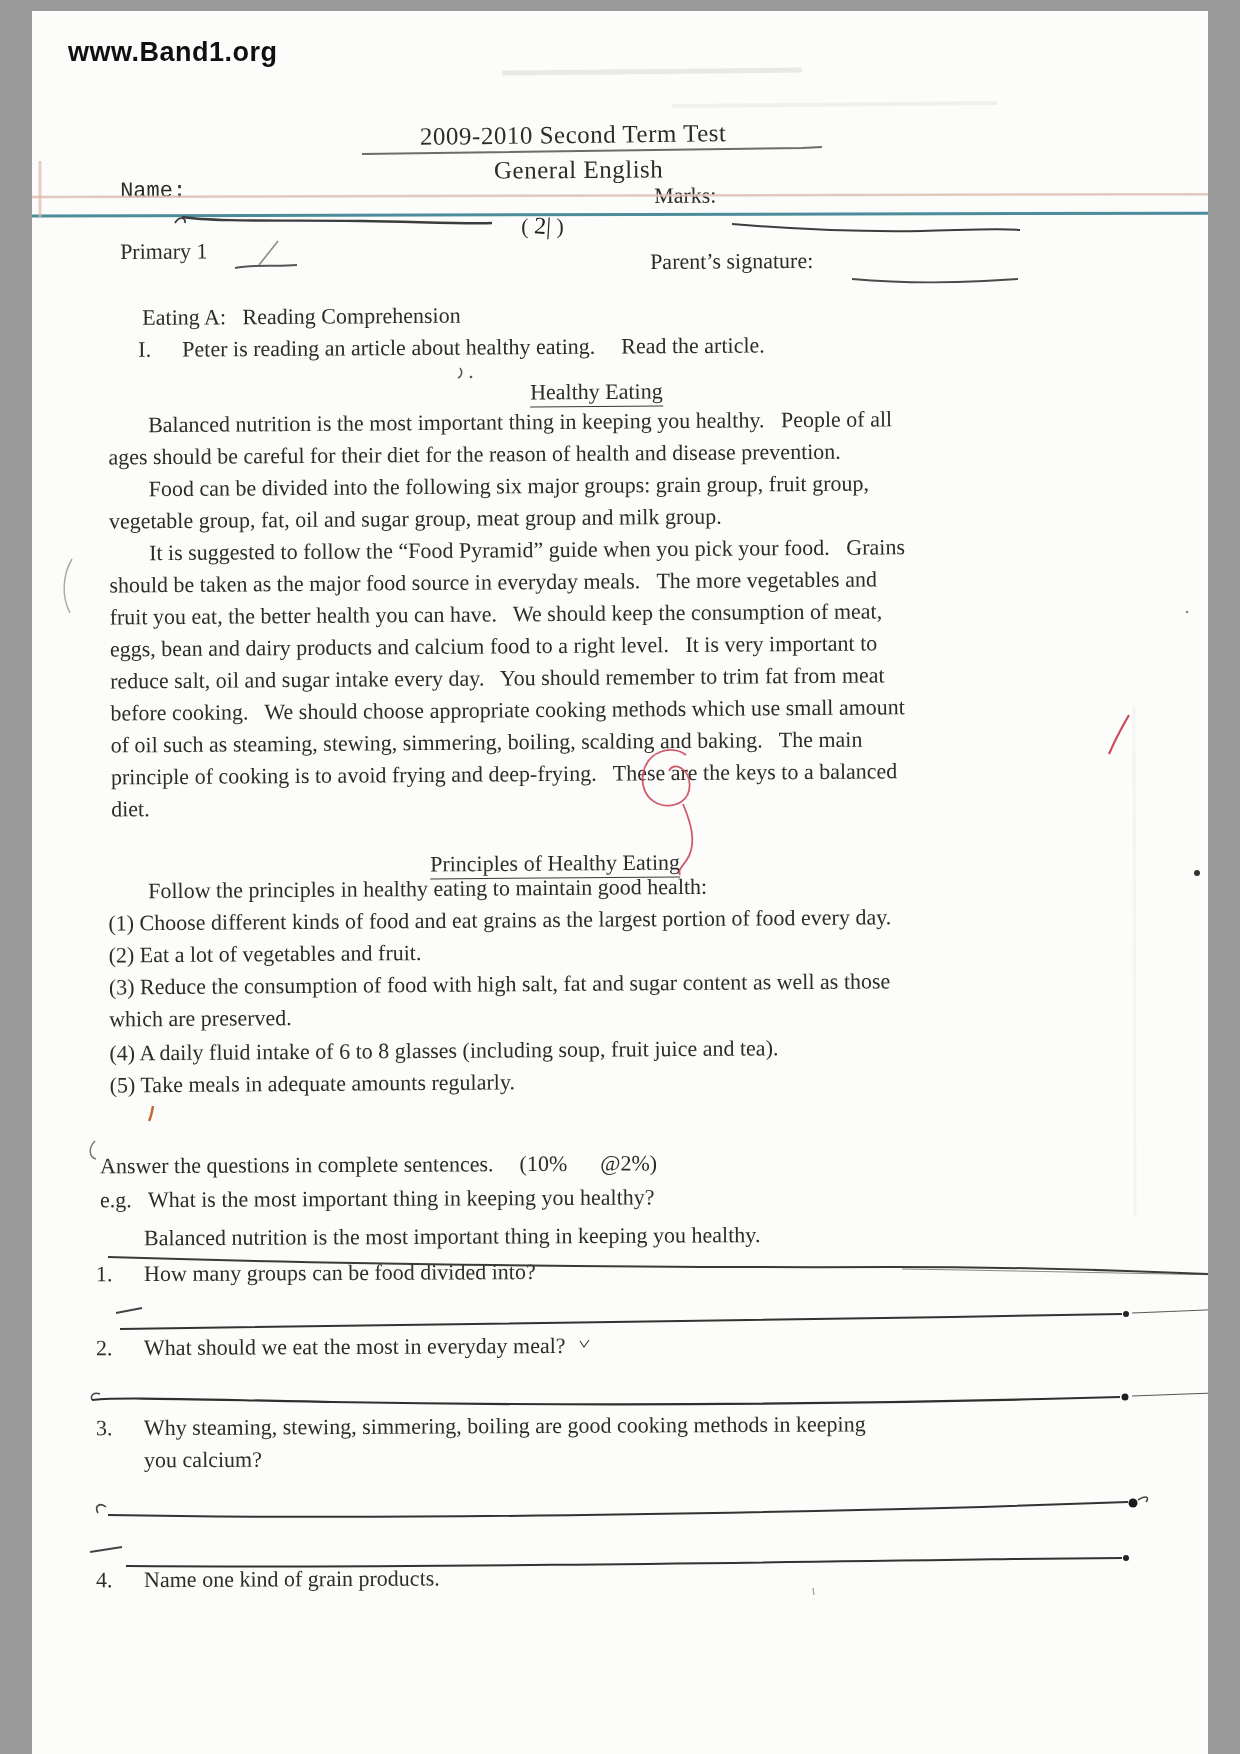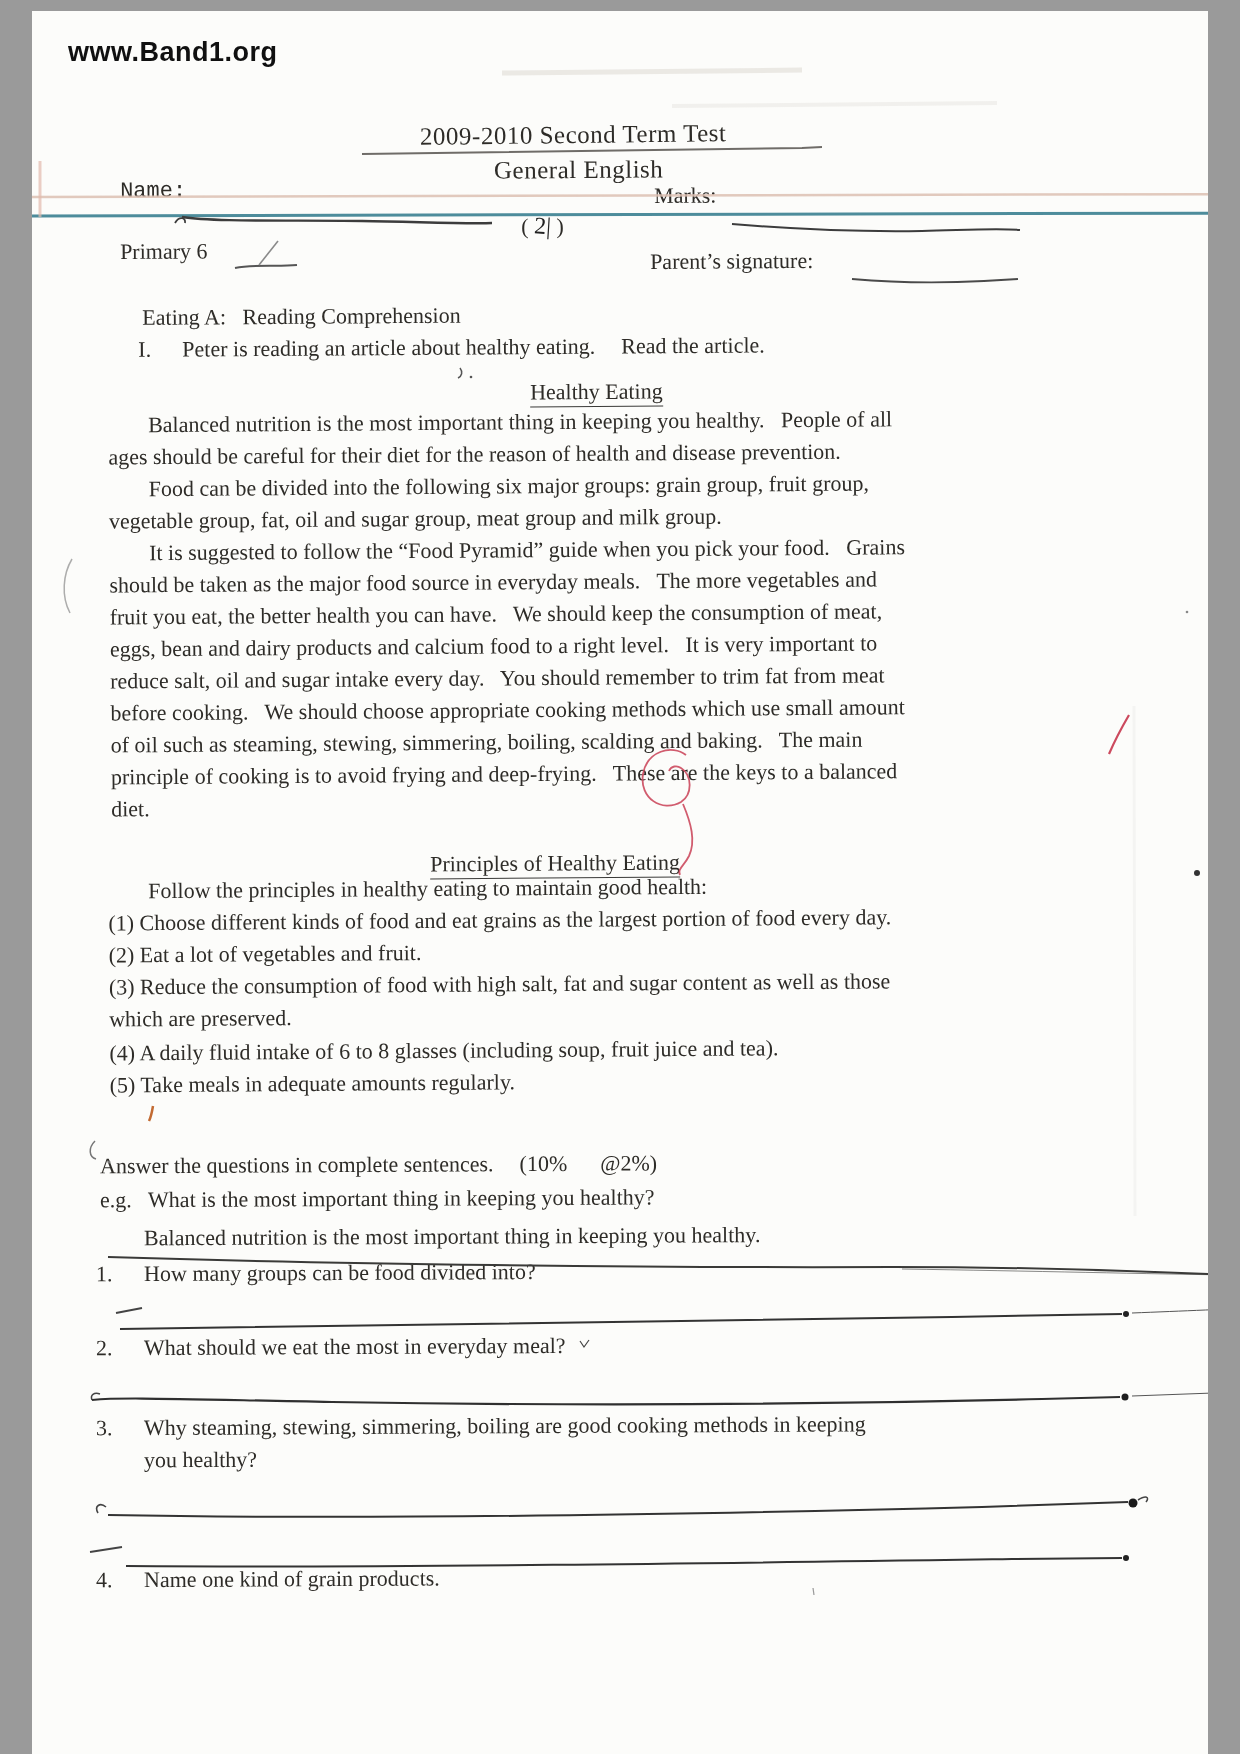--- a/index.html
+++ b/index.html
@@ -30,21 +30,21 @@
 
   <div class="abs title" style="left:388px;top:110px;transform:rotate(-0.7deg);">2009-2010 Second Term Test</div>
   <div class="abs title" style="left:462px;top:145px;transform:rotate(-0.4deg);">General English</div>
 
   <div class="abs hdr tilt-hdr" style="left:88px;top:168px;font-family:Liberation Mono, monospace;">Name:</div>
   <div class="abs classnum tilt-hdr" style="left:467px;top:176px;">
     <span>(</span><span> </span><span class="hand">2|</span><span> </span><span>)</span>
   </div>
   <div class="abs hdr tilt-hdr" style="left:622px;top:172px;text-align:center;">Marks:</div>
 
-  <div class="abs hdr tilt-hdr" style="left:88px;top:228px;">Primary 6</div>
+  <div class="abs hdr tilt-hdr" style="left:88px;top:228px;">Primary 1</div>
   <div class="abs hdr tilt-hdr" style="left:618px;top:238px;">Parent’s signature:</div>
 
   <div class="abs hdr tilt-hdr" style="left:88px;top:268px;">
     <span>Eating A:</span><span>   </span><span>Reading Comprehension</span>
   </div>
 
   <div class="abs hdr tilt-hdr" style="left:84px;top:300px;">
     <span style="display:inline-block;width:44px;">I.</span><span>Peter is reading an article about healthy eating.</span><span style="display:inline-block;width:26px;"></span><span>Read the article.</span>
   </div>
 
@@ -95,21 +95,21 @@
   </div>
 
   <div class="abs qrow tilt-q" style="left:64px;top:1324px;">
     <span class="qnum">2.</span><span>What should we eat the most in everyday meal?</span>
   </div>
 
   <div class="abs qrow tilt-q" style="left:64px;top:1404px;">
     <span class="qnum">3.</span><span>Why steaming, stewing, simmering, boiling are good cooking methods in keeping</span>
   </div>
   <div class="abs qrow tilt-q" style="left:112px;top:1436px;">
-    <span>you healthy?</span>
+    <span>you calcium?</span>
   </div>
 
   <div class="abs qrow tilt-q" style="left:64px;top:1556px;">
     <span class="qnum">4.</span><span>Name one kind of grain products.</span>
   </div>
 
   <svg class="overlay" width="1240" height="1754" viewBox="0 0 1240 1754">
 
     <path d="M470,62 L770,59" stroke="#c8c0b6" stroke-width="5" opacity="0.32" fill="none"></path>
     <path d="M640,95 L965,92" stroke="#cfc8c0" stroke-width="4" opacity="0.22" fill="none"></path>

